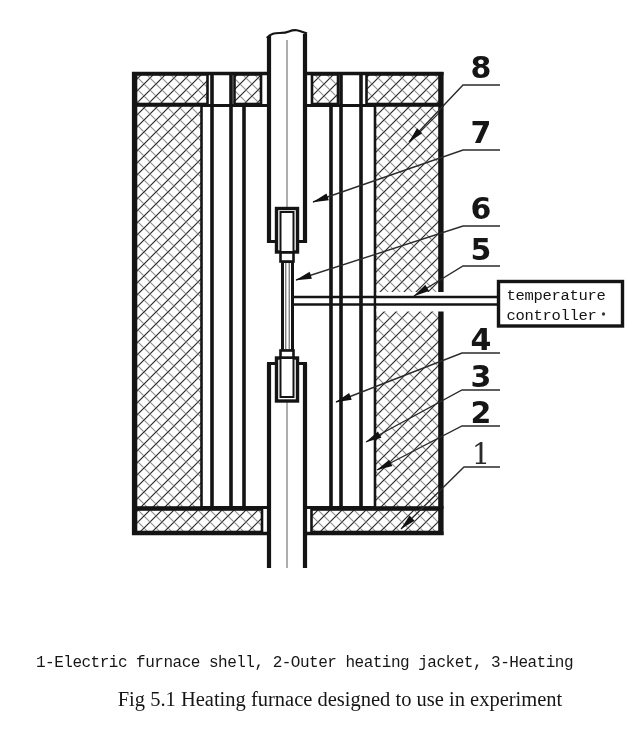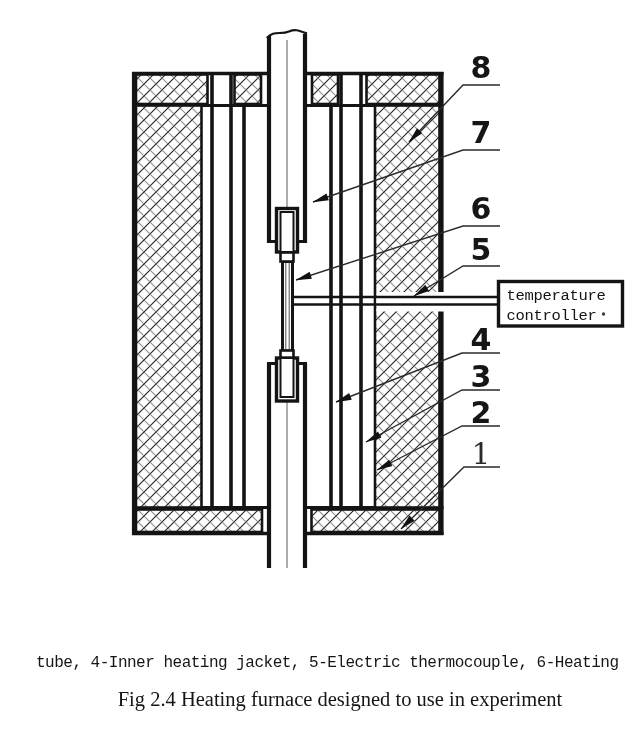--- a/index.html
+++ b/index.html
@@ -128,19 +128,20 @@
 
     <g>
       <rect x="498.5" y="281.5" width="124" height="44.5" fill="#ffffff" stroke="#141414" stroke-width="3.4"></rect>
       <text class="ctrl-text" x="506.5" y="299.5">temperature</text>
       <text class="ctrl-text" x="506.5" y="319.5">controller</text>
       <circle cx="603.5" cy="314" r="1.7" fill="#3c3c3c"></circle>
     </g>
   </svg>
 
   <div class="parts">
+    <div>1-Electric furnace shell, 2-Outer heating jacket, 3-Heating</div>
     <div>tube, 4-Inner heating jacket, 5-Electric thermocouple, 6-Heating</div>
     
   </div>
 
-  <div class="figcap">Fig 2.4 Heating furnace designed to use in experiment</div>
+  <div class="figcap">Fig 5.1 Heating furnace designed to use in experiment</div>
 
 </div>
 
 </body></html>

